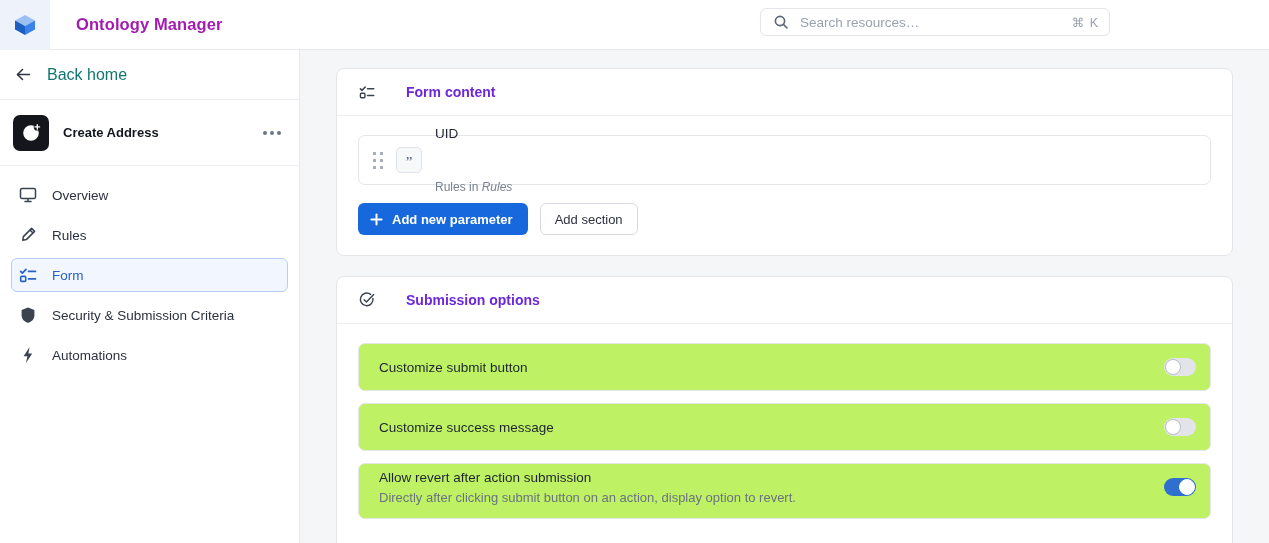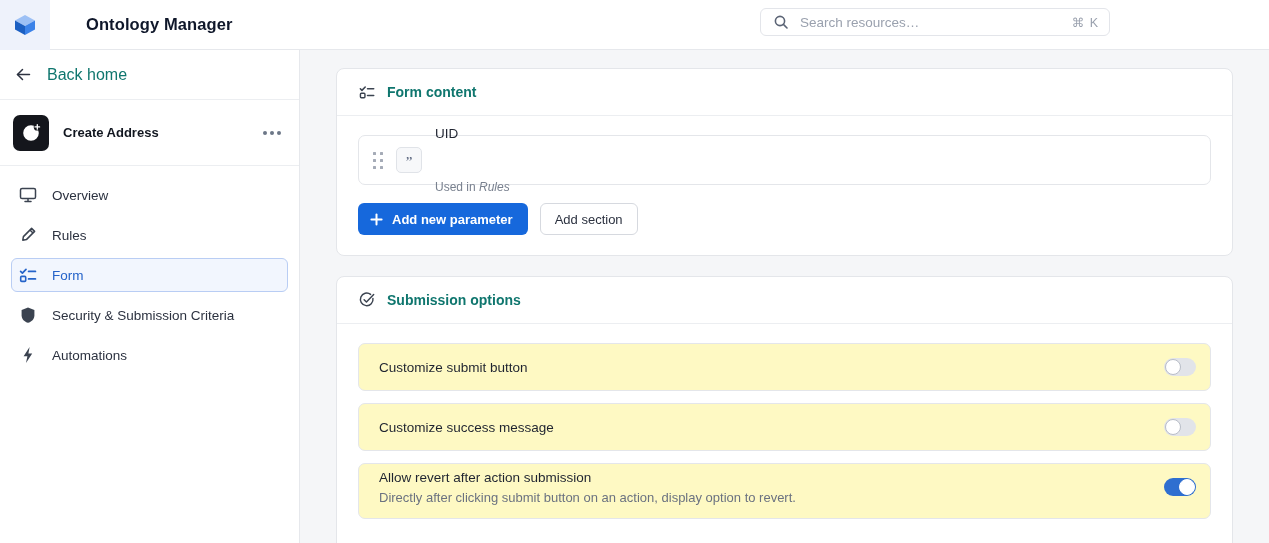--- a/index.html
+++ b/index.html
@@ -20,24 +20,24 @@
     border-bottom: 1px solid #e6e8ec;
     display: flex; align-items: center;
   }
   .logo-tile {
     width: 50px; height: 50px;
     background: #eef2fb;
     display: flex; align-items: center; justify-content: center;
     flex: 0 0 50px;
   }
   .app-title {
-    margin-left: 36px;
+    margin-left: 26px;
     font-size: 16.5px;
     font-weight: bold;
-    color: #0f172a;
+    color: #a21caf;
     letter-spacing: .1px;
   }
   .search-wrap {
     position: absolute; left: 760px; top: 8px;
     width: 350px; height: 28px;
   }
   .search-box {
     width: 100%; height: 100%;
     border: 1px solid #e3e5ea;
     border-radius: 6px;
@@ -143,21 +143,21 @@
   }
   .card.first { margin-top: 18px; }
   .card.second { margin-top: 20px; }
   .card-head {
     height: 47px;
     display: flex; align-items: center;
     padding-left: 21px;
     border-bottom: 1px solid #eceef1;
   }
   .card-head .hico { width: 18px; height: 18px; flex: 0 0 18px; margin-right: 11px; display:block; }
-  .card-head .htxt { font-size: 14px; font-weight: bold; color: #0f766e; }
+  .card-head .htxt { font-size: 14px; font-weight: bold; color: #6d28d9; margin-left: 19px; }
   .card-body { padding: 19px 21px 20px 21px; }
 
   .param-row {
     border: 1px solid #e4e6ea;
     border-radius: 7px;
     height: 50px;
     display: flex; align-items: center;
     padding: 0 14px;
     cursor: pointer;
   }
@@ -212,21 +212,21 @@
     border: 1px solid #d6d9df;
   }
 
   .opt-row {
     border: 1px solid #e4e6ea;
     border-radius: 7px;
     min-height: 48px;
     display: flex; align-items: center;
     padding: 0 14px 0 20px;
     margin-bottom: 12px;
-    background: #fef9c3;
+    background: #bef264;
   }
   .opt-row.tall { min-height: 56px; padding-top: 0; padding-bottom: 8px; }
   .opt-text { flex: 1 1 auto; }
   .opt-title { font-size: 13.5px; color: #1f2430; line-height: 19px; }
   .opt-desc { font-size: 13px; color: #6b7280; line-height: 19px; margin-top: 1px; }
 
   .toggle {
     width: 32px; height: 18px;
     border-radius: 9px;
     background: #e2e4e9;
@@ -362,21 +362,21 @@
           <i></i>
             <i></i>
             <i></i>
             <i></i>
             <i></i>
             <i></i>
         </div>
         <div class="type-badge">”</div>
         <div class="param-text">
           <span class="param-title">UID</span>
-          <span class="param-sub"><span>Used in </span><em>Rules</em></span>
+          <span class="param-sub"><span>Rules in </span><em>Rules</em></span>
         </div>
       </div>
 
       <div class="btn-row">
         <div class="btn btn-primary">
           <svg class="plus" width="13" height="13" viewBox="0 0 13 13">
             <line x1="6.5" y1="1.4" x2="6.5" y2="11.6" stroke="#ffffff" stroke-width="2" stroke-linecap="round"></line>
             <line x1="1.4" y1="6.5" x2="11.6" y2="6.5" stroke="#ffffff" stroke-width="2" stroke-linecap="round"></line>
           </svg>
           <span>Add new parameter</span>

